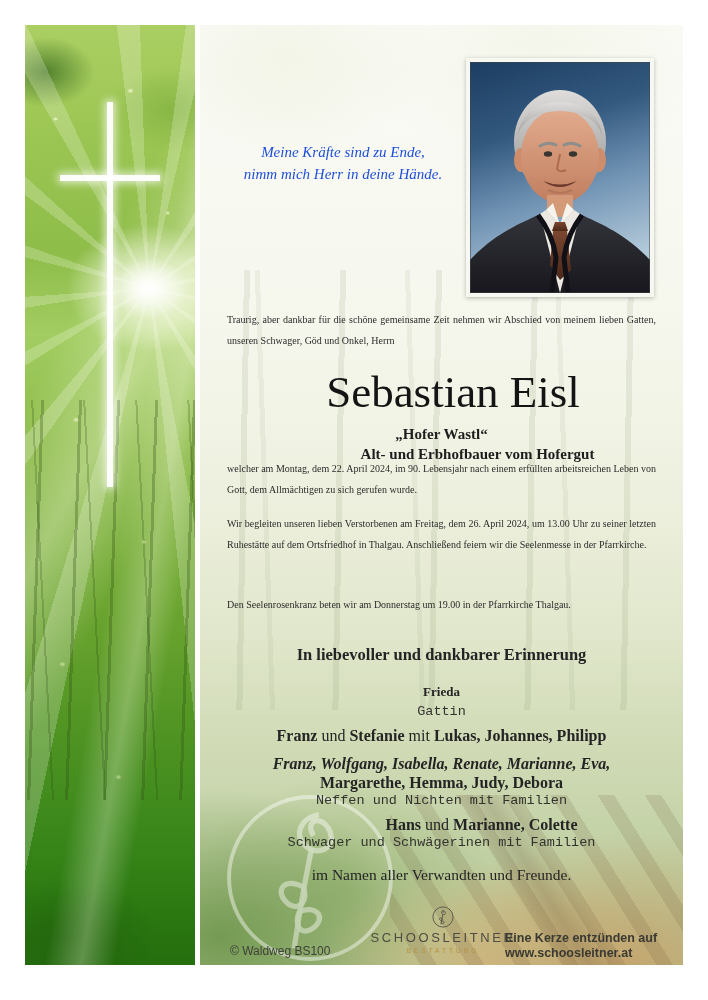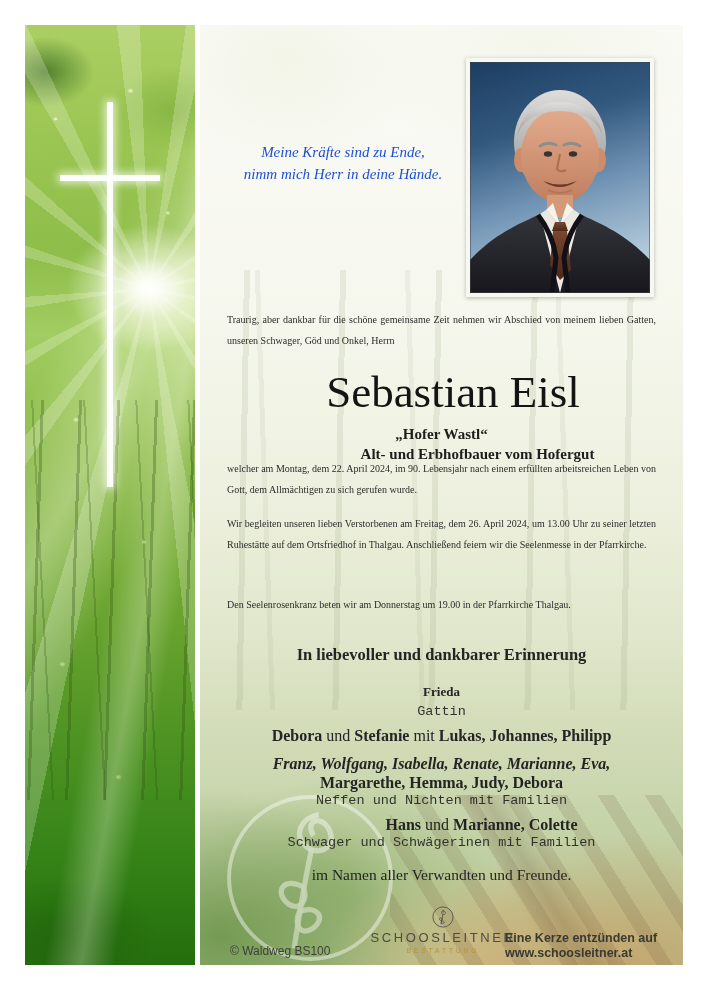--- a/index.html
+++ b/index.html
@@ -193,21 +193,21 @@
 
   <div class="txt body-par p-death">welcher am Montag, dem 22. April 2024, im 90. Lebensjahr nach einem erfüllten arbeitsreichen Leben von Gott, dem Allmächtigen zu sich gerufen wurde.</div>
   <div class="txt body-par p-funeral">Wir begleiten unseren lieben Verstorbenen am Freitag, dem 26. April 2024, um 13.00 Uhr zu seiner letzten Ruhestätte auf dem Ortsfriedhof in Thalgau. Anschließend feiern wir die Seelenmesse in der Pfarrkirche.</div>
   <div class="txt body-par p-rosary">Den Seelenrosenkranz beten wir am Donnerstag um 19.00 in der Pfarrkirche Thalgau.</div>
 
   <div class="txt center-block remember">In liebevoller und dankbarer Erinnerung</div>
 
   <div class="txt center-block wife">Frieda</div>
   <div class="txt center-block relation r-wife">Gattin</div>
 
-  <div class="txt center-block children"><span class="bold">Debora</span> <span>und</span> <span class="bold">Stefanie</span> <span>mit</span> <span class="bold">Lukas, Johannes, Philipp</span></div>
+  <div class="txt center-block children"><span class="bold">Franz</span> <span>und</span> <span class="bold">Stefanie</span> <span>mit</span> <span class="bold">Lukas, Johannes, Philipp</span></div>
 
   <div class="txt center-block nieces1">Franz, Wolfgang, Isabella, Renate, Marianne, Eva,</div>
   <div class="txt center-block nieces2">Margarethe, Hemma, Judy, Debora</div>
   <div class="txt center-block relation r-nieces">Neffen und Nichten mit Familien</div>
 
   <div class="txt center-block inlaws"><span class="bold">Hans</span> <span>und</span> <span class="bold">Marianne, Colette</span></div>
   <div class="txt center-block relation r-inlaws">Schwager und Schwägerinen mit Familien</div>
 
   <div class="txt center-block closing">im Namen aller Verwandten und Freunde.</div>
 

